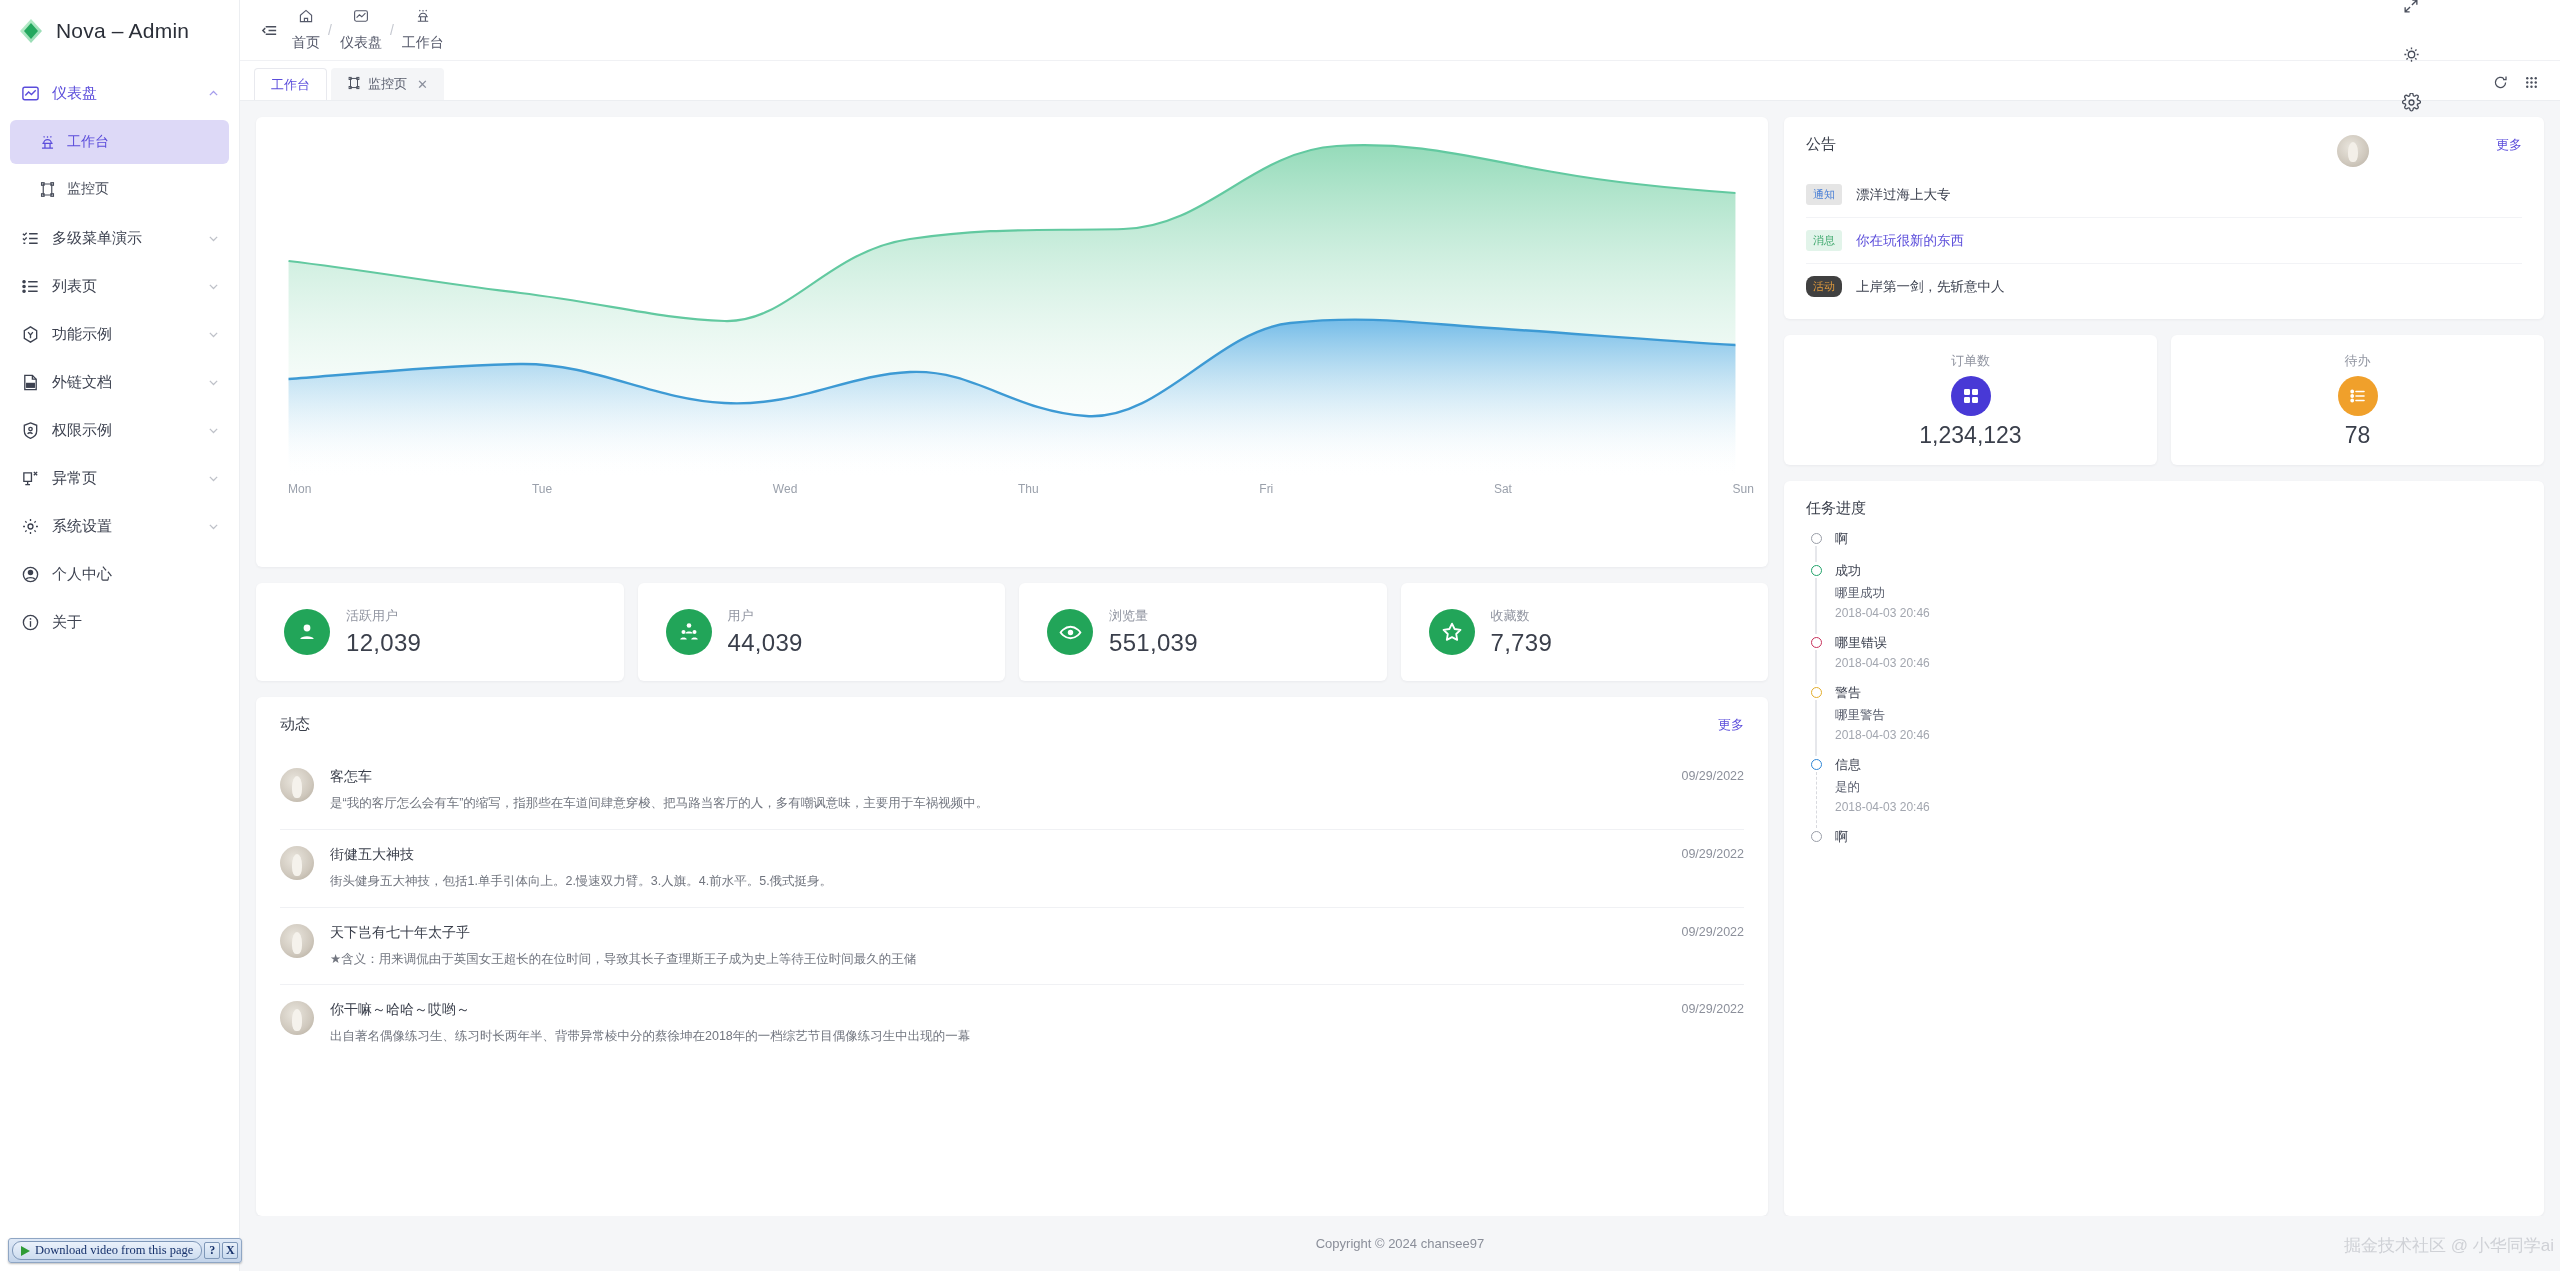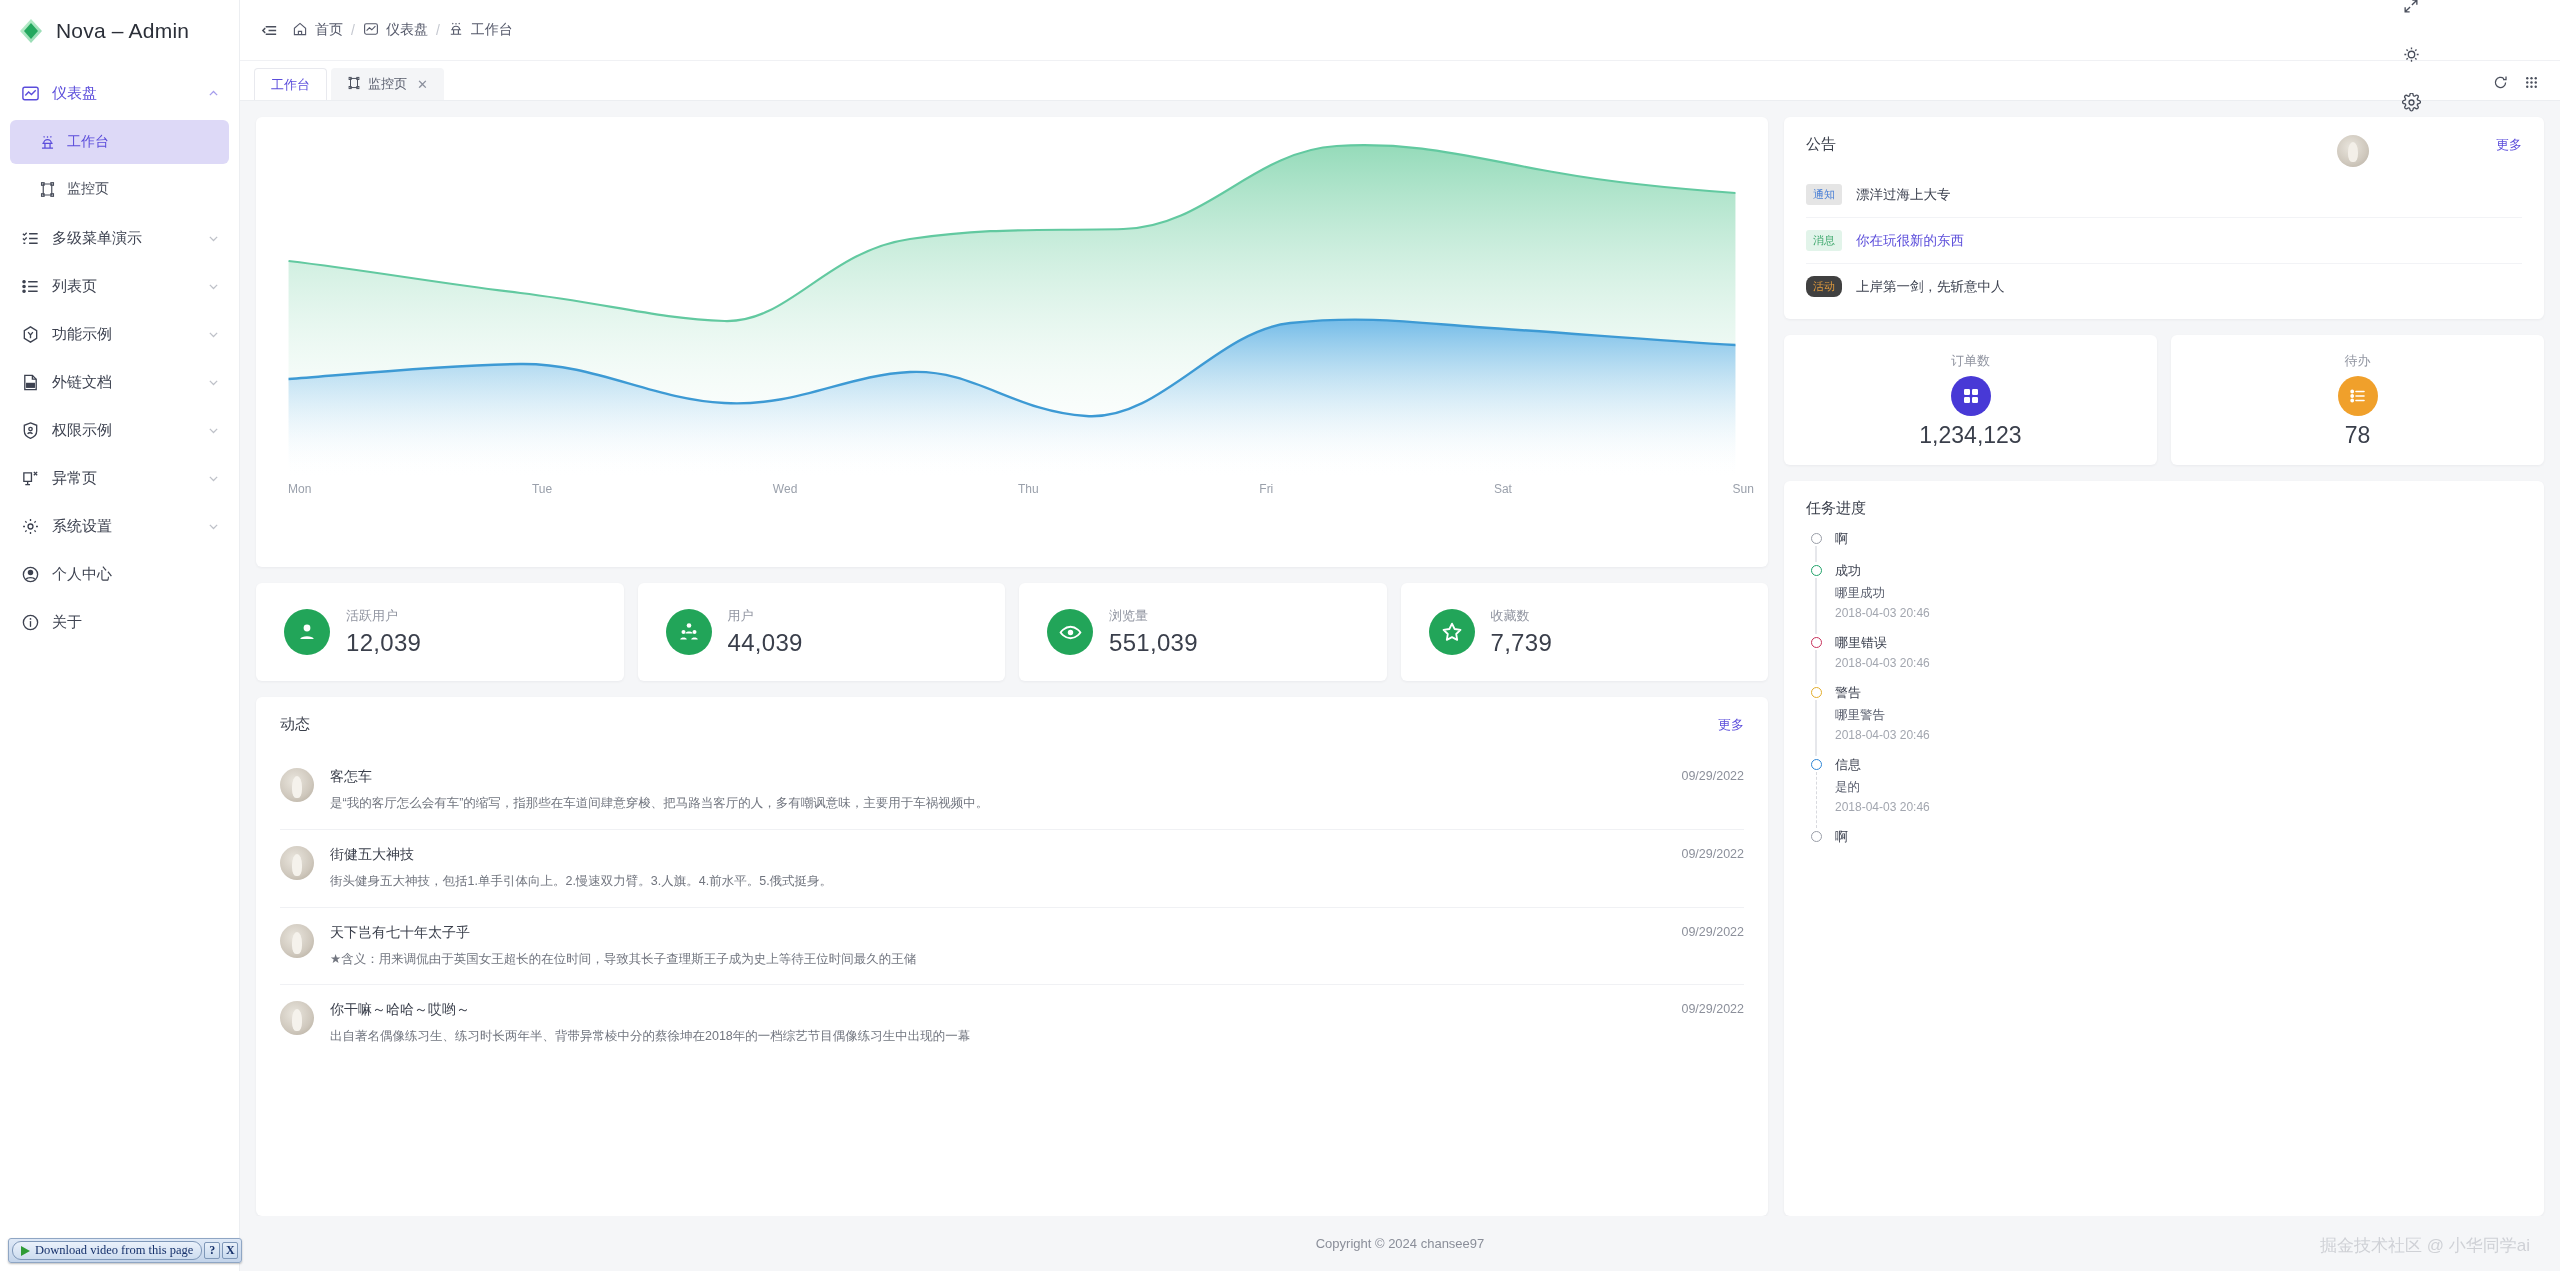--- a/index.html
+++ b/index.html
@@ -43,21 +43,21 @@
 
   
   .main { flex: 1; display: flex; flex-direction: column; height: 1271px; min-width: 0; }
 
   .topbar {
     height: 61px; background: #fff; display: flex; align-items: center;
     padding: 0 24px 0 14px; border-bottom: 1px solid #f0f1f4; flex-shrink: 0;
   }
   .collapse-btn { width: 30px; height: 30px; display:flex; align-items:center; justify-content:center; cursor:pointer; }
   .crumbs { display: flex; align-items: center; gap: 8px; margin-left: 8px; font-size: 14px; color: #55596a; }
-  .crumb { display: flex; align-items: center; gap: 7px; cursor: pointer; }
+  .crumb { display: flex; align-items: center; gap: 7px; cursor: pointer; flex-direction: column; }
   .crumb-sep { color: #c5c8d0; font-size: 14px; }
   .topbar-right { margin-left: auto; display: flex; align-items: center; gap: 18px; flex-direction: column; }
   .searchbox {
     width: 250px; height: 32px; border: 1px solid #e3e5ea; border-radius: 5px;
     display: flex; align-items: center; gap: 7px; padding: 0 10px; background:#fff;
   }
   .searchbox input {
     border: none; outline: none; font-size: 13px; color: #333; background: transparent; width: 100%;
     font-family: "Liberation Sans", sans-serif;
   }
@@ -169,21 +169,21 @@
   .tl-line { flex: 1; width: 1.5px; background: #e6e7eb; margin: 2px 0 0 0; }
   .tl-line.dashed { background: none; border-left: 1.5px dashed #d8d9de; width: 0; }
   .tl-content { padding-bottom: 14px; min-height: 16px; }
   .tl-label { font-size: 13px; color: #3d4250; }
   .tl-sub { font-size: 12.5px; color: #5a5f6e; margin-top: 5px; }
   .tl-time { font-size: 12px; color: #a2a6af; margin-top: 4px; }
 
   
   .footer { height: 55px; display: flex; align-items: center; justify-content: center; flex-shrink: 0; position: relative; }
   .footer-text { font-size: 13px; color: #8a8e99; }
-  .watermark { position: absolute; right: 30px; bottom: 14px; font-size: 17px; color: #cfd1d6; white-space: nowrap; }
+  .watermark { position: absolute; right: 6px; bottom: 14px; font-size: 17px; color: #cfd1d6; white-space: nowrap; }
 
   
   .dlbar {
     position: fixed; left: 8px; bottom: 8px; z-index: 50;
     display: flex; align-items: center; gap: 2px;
     background: linear-gradient(#dfe9f7, #c3d4ea); border: 1px solid #8fa6c4;
     padding: 2px 3px; border-radius: 3px; box-shadow: 0 1px 2px rgba(0,0,0,.25);
   }
   .dl-main {
     display: flex; align-items: center; gap: 5px; padding: 1px 8px;

